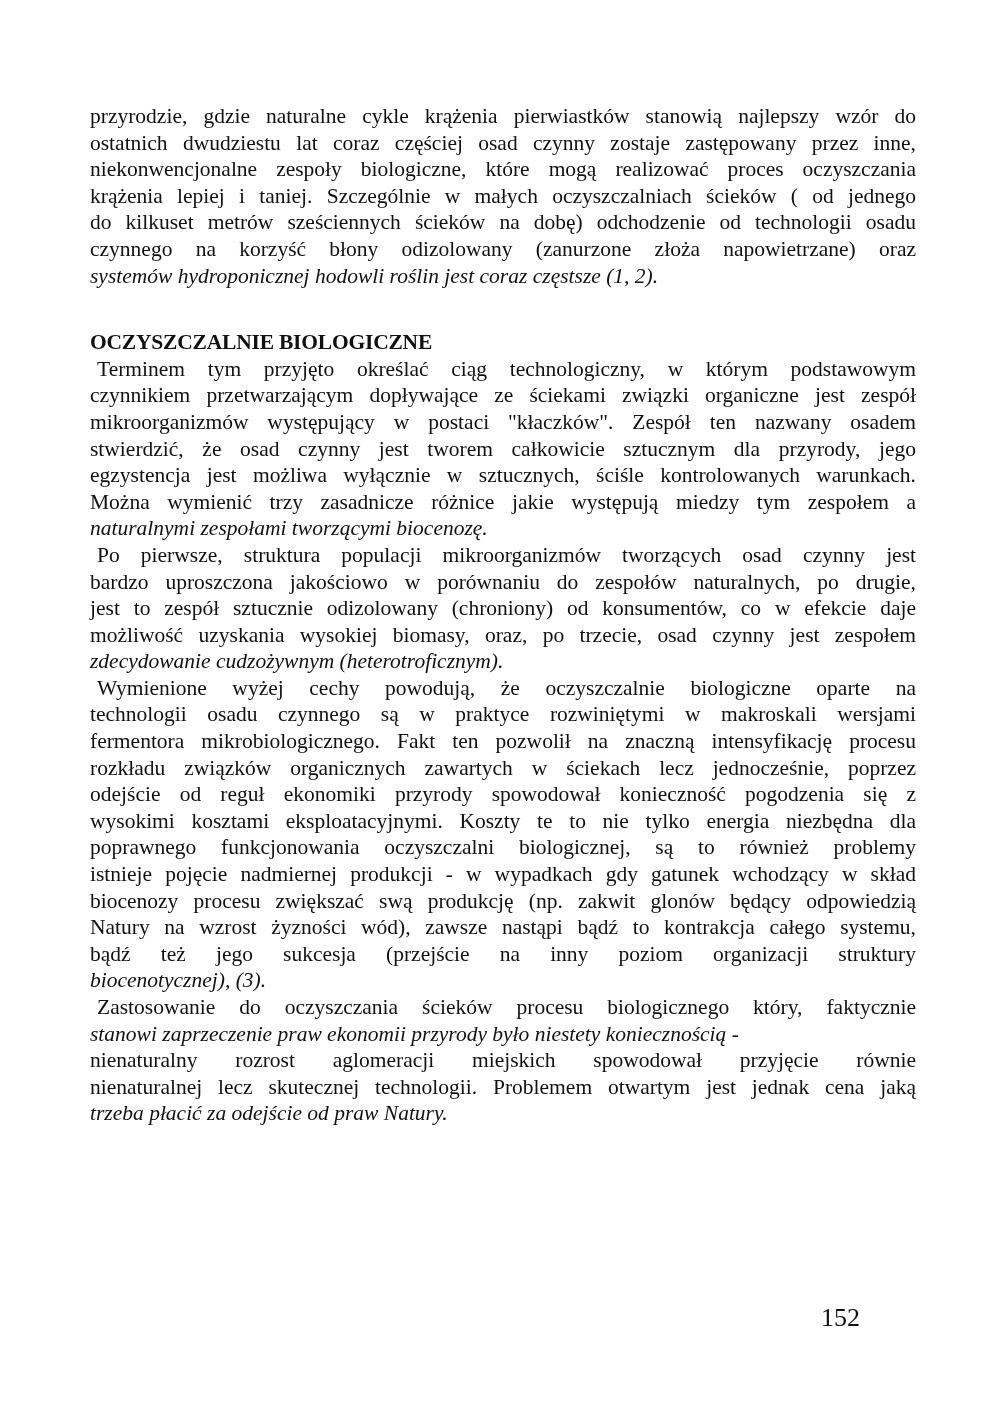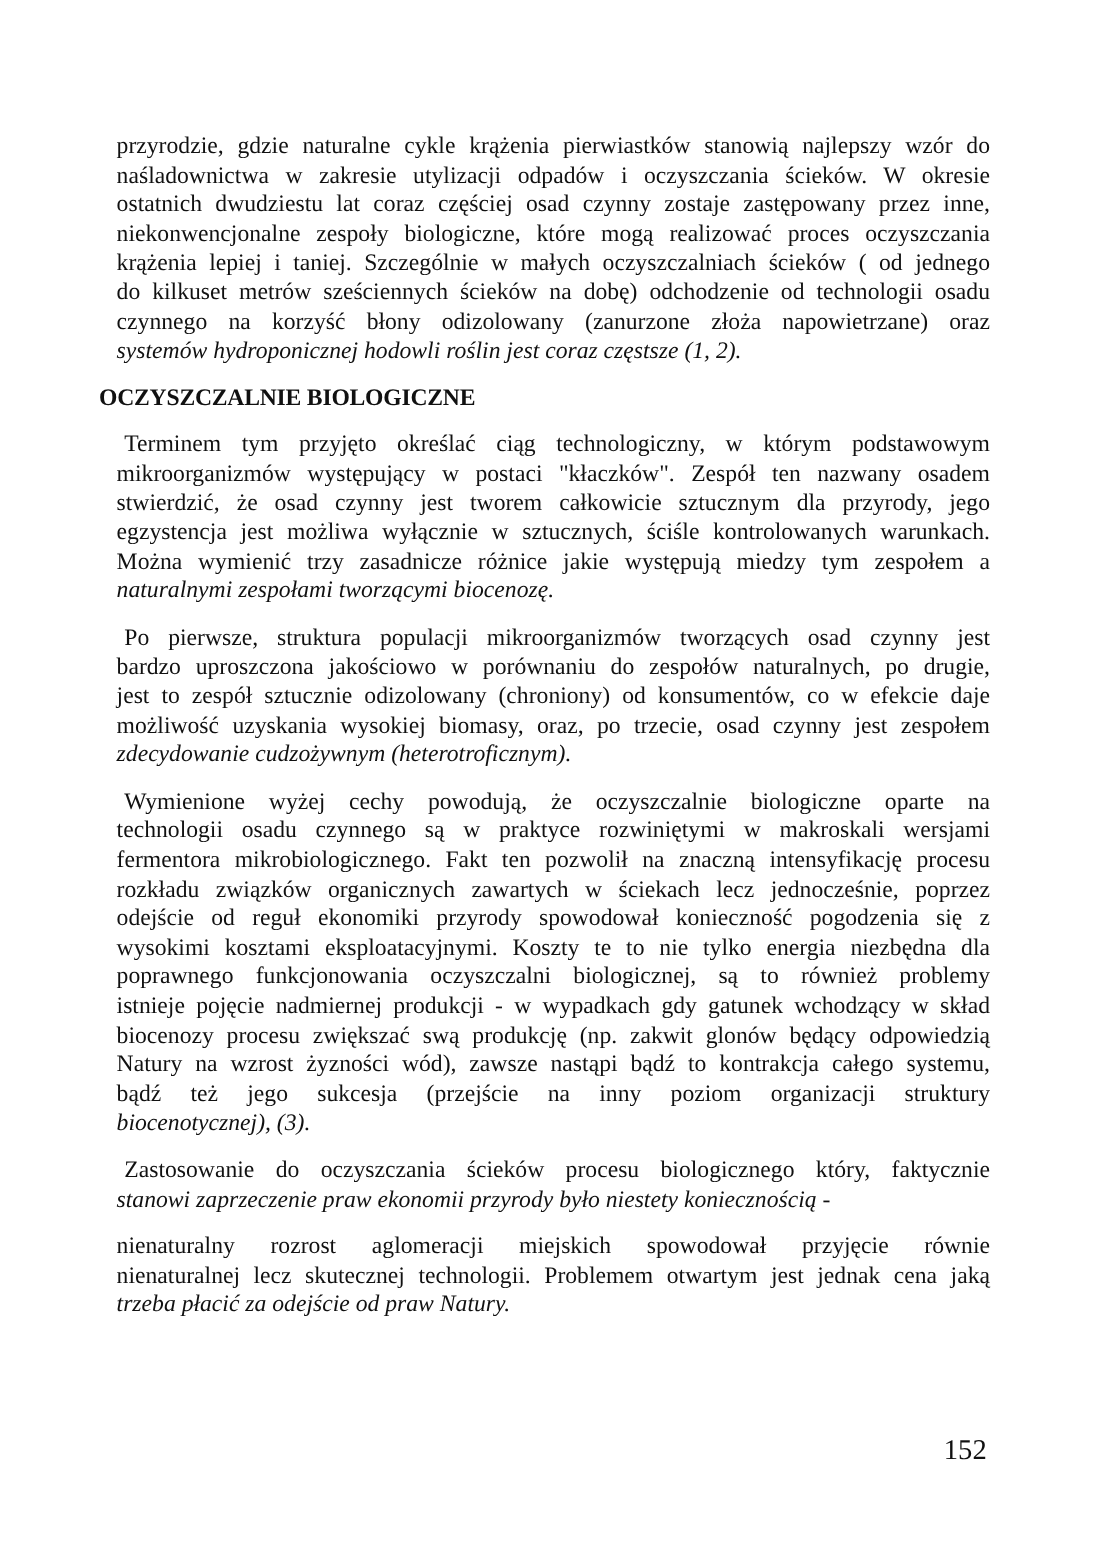--- a/index.html
+++ b/index.html
@@ -32,61 +32,61 @@
       overflow: visible;
     }
     .line.last {
       text-align-last: left;
       font-style: italic;
     }
     .line.indent {
       padding-left: 7px;
     }
     .para {
-      margin: 16px;
+      margin: 0;
     }
     .para + .para {
       margin-top: 0;
     }
     .heading {
       font-weight: bold;
       font-size: 21.5px;
       line-height: 26.6px;
-      margin-top: 10px;
+      margin-top: 40px;
       margin-bottom: 0;
       letter-spacing: -0.2px;
     }
     .page-number {
       position: absolute;
-      left: 858px;
+      left: 821px;
       top: 1303px;
       font-size: 26px;
       line-height: 30px;
     }
   </style>
 </head>
 <body>
 
 <div class="page">
 
   <div class="para">
     <span class="line">przyrodzie, gdzie naturalne cykle krążenia pierwiastków stanowią najlepszy wzór do</span>
-    <span class="line">naśladownictwa w zakresie utylizacji odpadów i oczyszczania ścieków. W okresie</span>
     <span class="line">ostatnich dwudziestu lat coraz częściej osad czynny zostaje zastępowany przez inne,</span>
     <span class="line">niekonwencjonalne zespoły biologiczne, które mogą realizować proces oczyszczania</span>
     <span class="line">krążenia lepiej i taniej. Szczególnie w małych oczyszczalniach ścieków ( od jednego</span>
     <span class="line">do kilkuset metrów sześciennych ścieków na dobę) odchodzenie od technologii osadu</span>
     <span class="line">czynnego na korzyść błony odizolowany (zanurzone złoża napowietrzane) oraz</span>
     <span class="line last">systemów hydroponicznej hodowli roślin jest coraz częstsze (1, 2).</span>
   </div>
 
   <div class="heading">OCZYSZCZALNIE BIOLOGICZNE</div>
 
   <div class="para">
     <span class="line indent">Terminem tym przyjęto określać ciąg technologiczny, w którym podstawowym</span>
+    <span class="line">czynnikiem przetwarzającym dopływające  ze ściekami związki organiczne jest zespół</span>
     <span class="line">mikroorganizmów występujący w postaci "kłaczków". Zespół ten  nazwany osadem</span>
     <span class="line">stwierdzić, że osad czynny jest tworem całkowicie sztucznym dla przyrody, jego</span>
     <span class="line">egzystencja jest możliwa wyłącznie w sztucznych, ściśle kontrolowanych warunkach.</span>
     <span class="line">Można wymienić trzy zasadnicze różnice jakie występują miedzy tym zespołem a</span>
     <span class="line last">naturalnymi zespołami tworzącymi biocenozę.</span>
   </div>
 
   <div class="para">
     <span class="line indent">Po pierwsze, struktura populacji mikroorganizmów tworzących osad czynny jest</span>
     <span class="line">bardzo uproszczona jakościowo w porównaniu do zespołów naturalnych, po drugie,</span>

